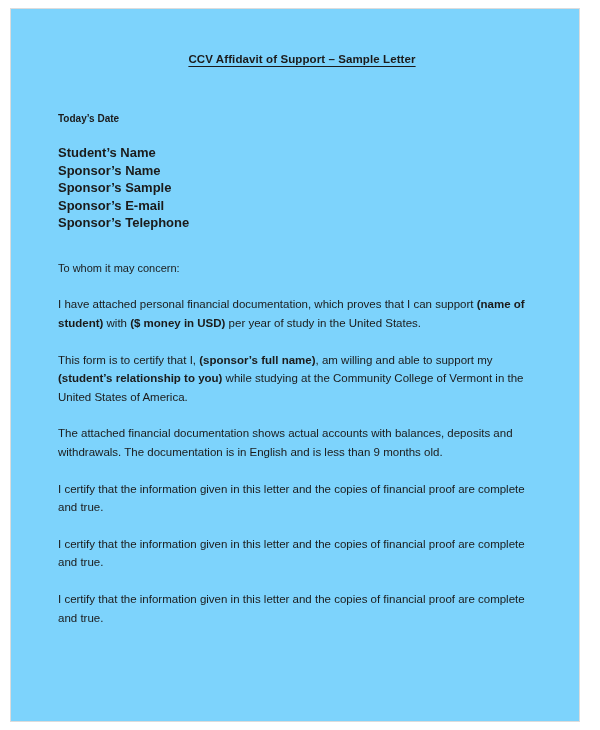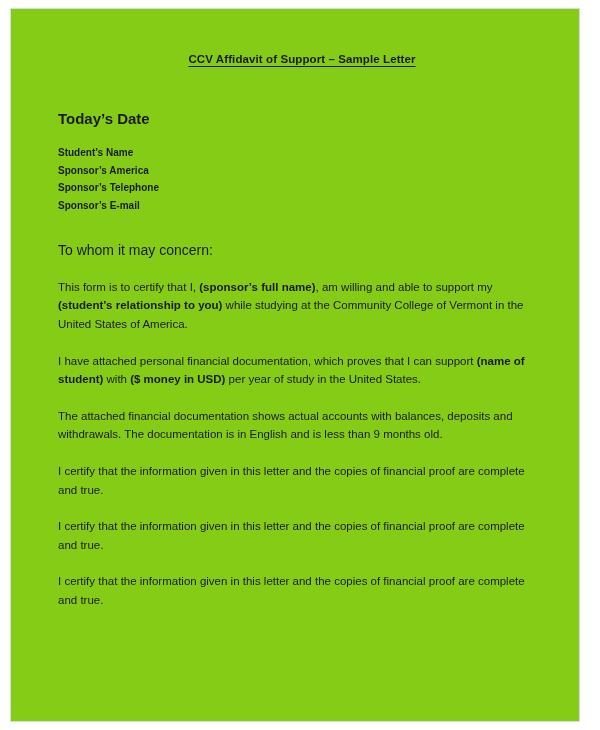--- a/index.html
+++ b/index.html
@@ -14,21 +14,21 @@
     font-family: "Liberation Sans", sans-serif;
     color: #1b1b1b;
   }
 
   .page {
     position: relative;
     box-sizing: border-box;
     width: 570px;
     height: 714px;
     margin: 8px 0 8px 10px;
-    background: #84cc16;
+    background: #7dd3fc;
     border: 1px solid #dcdcdc;
     padding: 0;
   }
 
   .page-inner {
     box-sizing: border-box;
     width: 100%;
     height: 100%;
     padding: 30px 33px 0 47px;
   }
@@ -39,36 +39,36 @@
     font-size: 11.5px;
     letter-spacing: 0.1px;
     text-decoration: underline;
     text-underline-offset: 2.5px;
     margin: 14px 0 0 0;
     padding: 0;
   }
 
   .date-line {
     font-weight: bold;
-    font-size: 15px;
+    font-size: 10px;
     margin-top: 45px;
     line-height: 18px;
   }
 
   .address-block {
     margin-top: 16px;
   }
   .address-block .addr-row {
     font-weight: bold;
-    font-size: 10px;
+    font-size: 13px;
     line-height: 17.6px;
   }
 
   .salutation {
-    font-size: 14px;
+    font-size: 11px;
     line-height: 18.5px;
     margin-top: 27px;
   }
 
   p.body-para {
     font-size: 11.5px;
     line-height: 18.6px;
     margin: 18px 0 0 0;
     text-align: left;
   }
@@ -82,30 +82,31 @@
 
 <div class="page">
   <div class="page-inner">
 
     <div class="doc-title">CCV Affidavit of Support – Sample Letter</div>
 
     <div class="date-line">Today’s Date</div>
 
     <div class="address-block">
       <div class="addr-row">Student’s Name</div>
-      <div class="addr-row">Sponsor’s America</div>
+      <div class="addr-row">Sponsor’s Name</div>
+      <div class="addr-row">Sponsor’s Sample</div>
+      <div class="addr-row">Sponsor’s E-mail</div>
       <div class="addr-row">Sponsor’s Telephone</div>
-      <div class="addr-row">Sponsor’s E-mail</div>
     </div>
 
     <div class="salutation">To whom it may concern:</div>
 
     <div id="paragraph-host">
+        <p class="body-para"><span>I have attached personal financial documentation, which proves that I can support </span><b>(name of student)</b><span> with </span><b>($ money in USD)</b><span> per year of study in the United States.</span></p>
         <p class="body-para"><span>This form is to certify that I, </span><b>(sponsor’s full name)</b><span>, am willing and able to support my </span><b>(student’s relationship to you)</b><span> while studying at the Community College of Vermont in the United States of America.</span></p>
-        <p class="body-para"><span>I have attached personal financial documentation, which proves that I can support </span><b>(name of student)</b><span> with </span><b>($ money in USD)</b><span> per year of study in the United States.</span></p>
         <p class="body-para"><span>The attached financial documentation shows actual accounts with balances, deposits and withdrawals. The documentation is in English and is less than 9 months old.</span></p>
         <p class="body-para"><span>I certify that the information given in this letter and the copies of financial proof are complete and true.</span></p>
         <p class="body-para"><span>I certify that the information given in this letter and the copies of financial proof are complete and true.</span></p>
         <p class="body-para"><span>I certify that the information given in this letter and the copies of financial proof are complete and true.</span></p>
       </div>
 
   </div>
 </div>
 
 </body></html>

